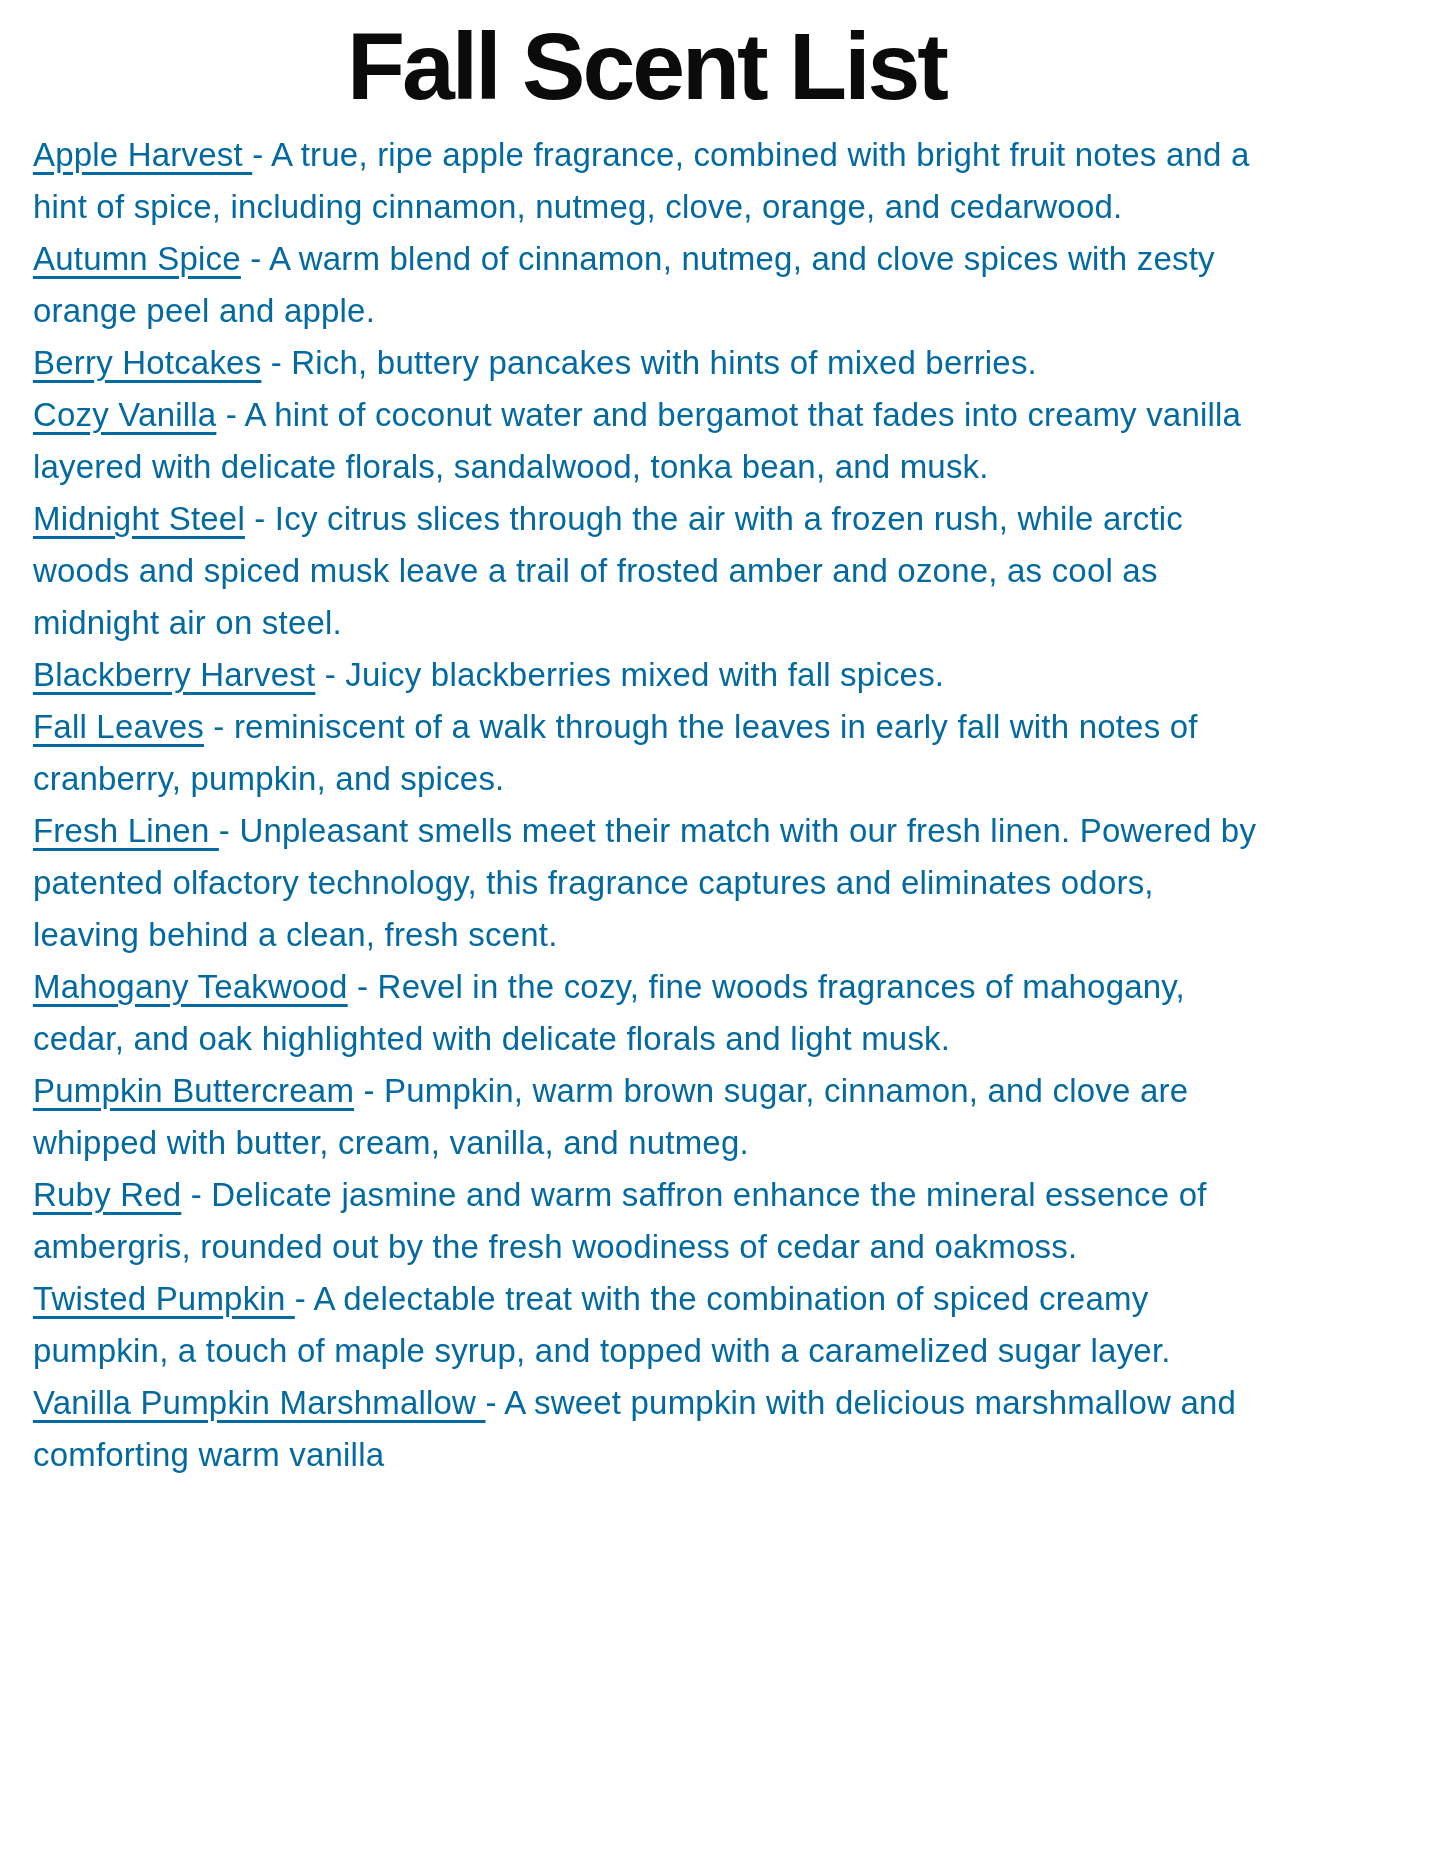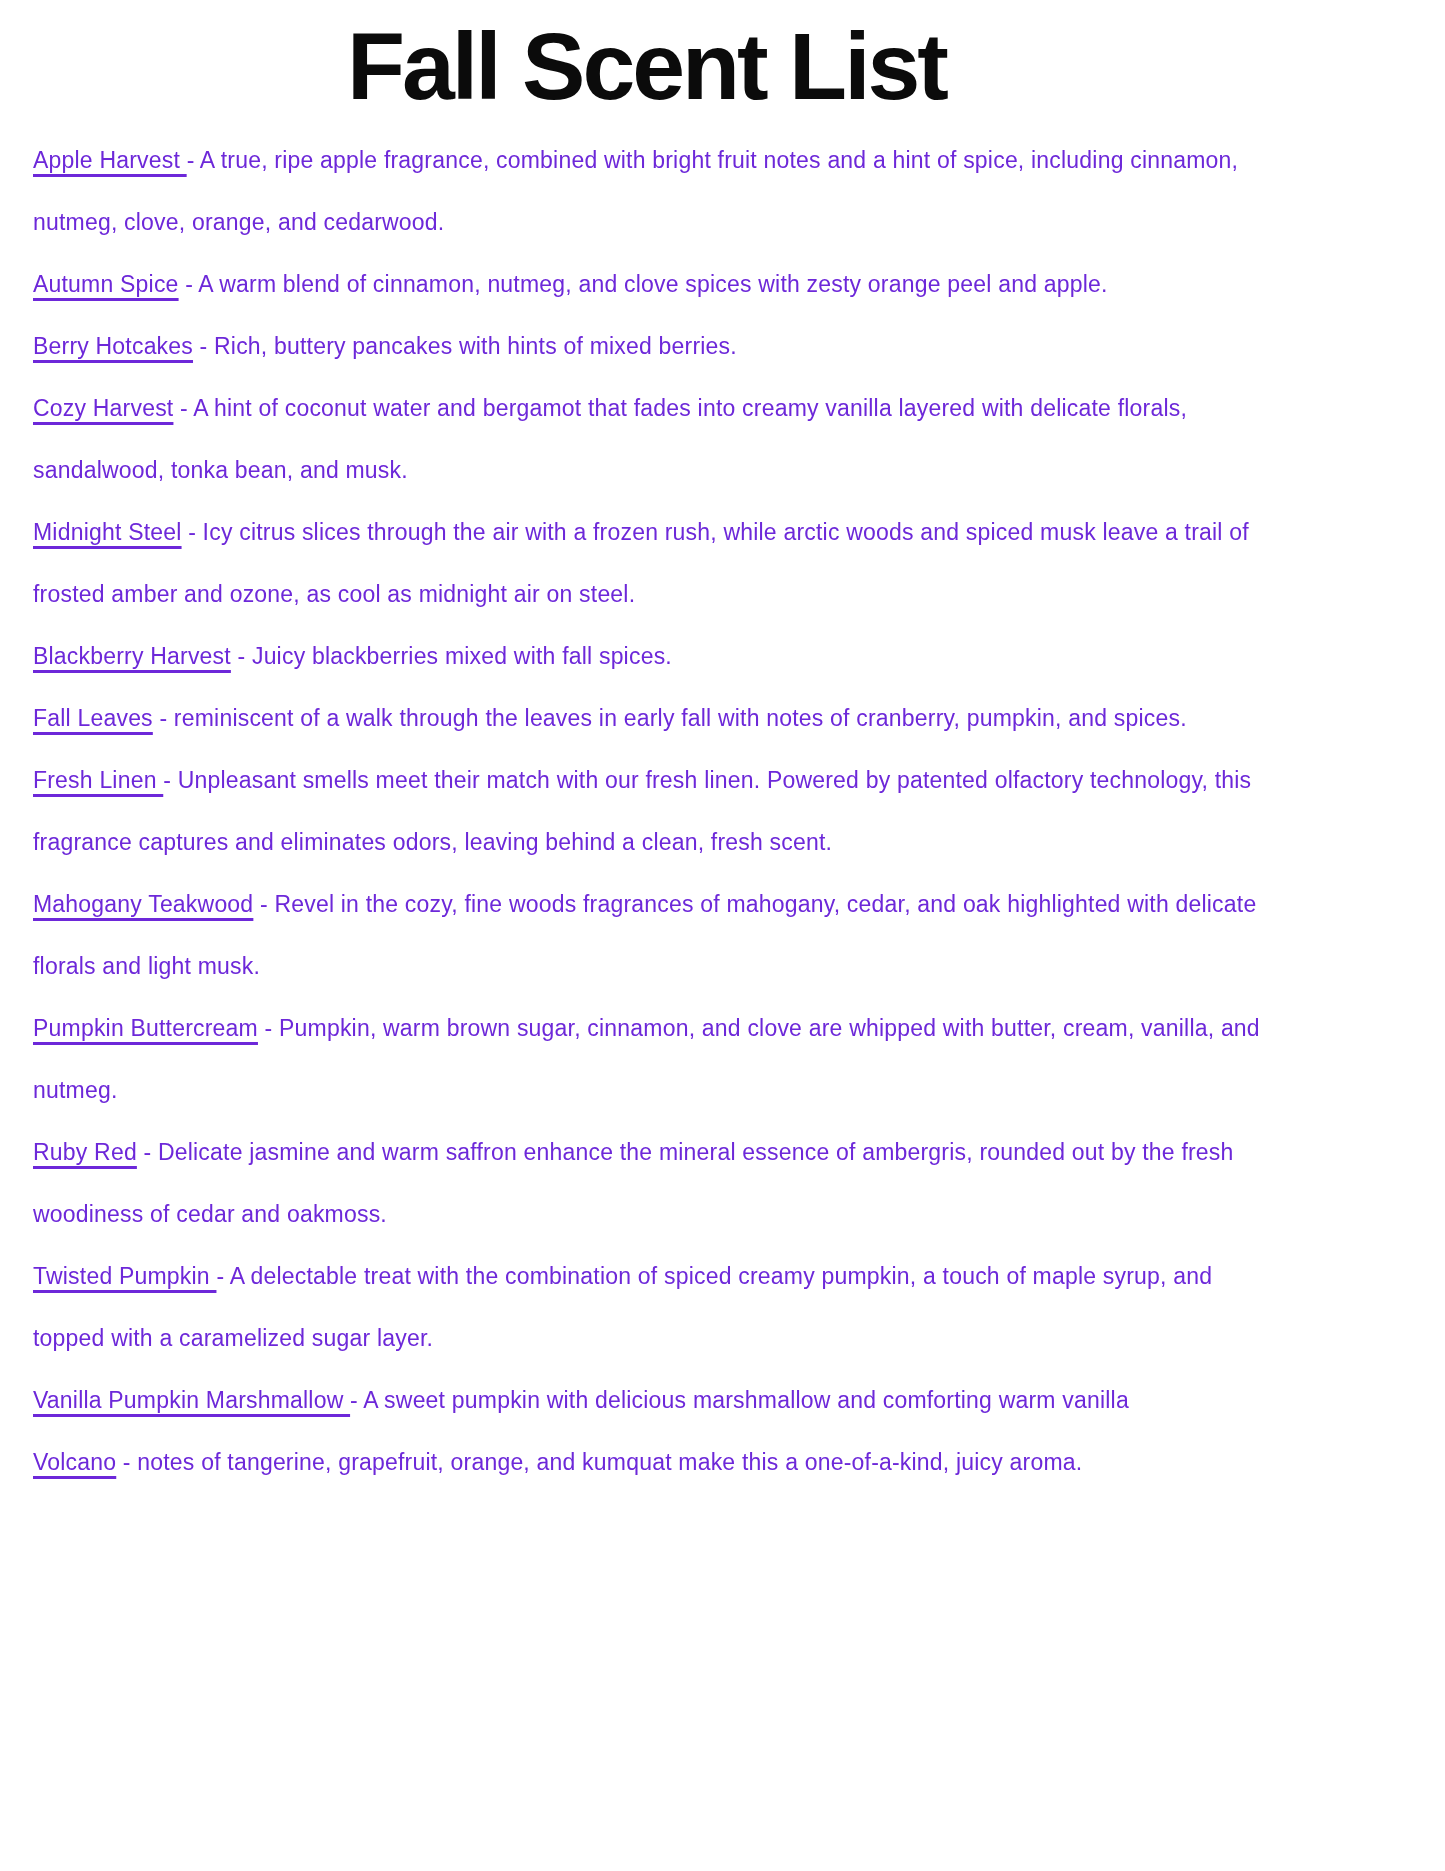--- a/index.html
+++ b/index.html
@@ -23,24 +23,24 @@
   .page-title {
     text-align: center;
     font-size: 95px;
     line-height: 1.1;
     font-weight: bold;
     letter-spacing: -3px;
     margin: 0 0 10px 0;
     color: #0b0b0b;
   }
   .scent-list {
-    font-size: 23px;
-    line-height: 62px;
+    font-size: 33px;
+    line-height: 52px;
     letter-spacing: 0.2px;
-    color: #6d28d9;
+    color: #0369a1;
   }
   .scent-entry {
     margin: 0;
   }
   .scent-name {
     text-decoration: underline;
     text-decoration-thickness: 2.5px;
     text-underline-offset: 6px;
     white-space: pre-wrap;
   }
@@ -51,25 +51,24 @@
 </head>
 <body>
 
 <div class="page">
   <h1 class="page-title">Fall Scent List</h1>
 
   <div class="scent-list">
     <p class="scent-entry"><span class="scent-name">Apple Harvest </span><span class="scent-description">- A true, ripe apple fragrance, combined with bright fruit notes and a hint of spice, including cinnamon, nutmeg, clove, orange, and cedarwood.</span></p>
     <p class="scent-entry"><span class="scent-name">Autumn Spice</span><span class="scent-description"> - A warm blend of cinnamon, nutmeg, and clove spices with zesty orange peel and apple.</span></p>
     <p class="scent-entry"><span class="scent-name">Berry Hotcakes</span><span class="scent-description"> - Rich, buttery pancakes with hints of mixed berries.</span></p>
-    <p class="scent-entry"><span class="scent-name">Cozy Harvest</span><span class="scent-description"> - A hint of coconut water and bergamot that fades into creamy vanilla layered with delicate florals, sandalwood, tonka bean, and musk.</span></p>
+    <p class="scent-entry"><span class="scent-name">Cozy Vanilla</span><span class="scent-description"> - A hint of coconut water and bergamot that fades into creamy vanilla layered with delicate florals, sandalwood, tonka bean, and musk.</span></p>
     <p class="scent-entry"><span class="scent-name">Midnight Steel</span><span class="scent-description"> - Icy citrus slices through the air with a frozen rush, while arctic woods and spiced musk leave a trail of frosted amber and ozone, as cool as midnight air on steel.</span></p>
     <p class="scent-entry"><span class="scent-name">Blackberry Harvest</span><span class="scent-description"> - Juicy blackberries mixed with fall spices.</span></p>
     <p class="scent-entry"><span class="scent-name">Fall Leaves</span><span class="scent-description"> - reminiscent of a walk through the leaves in early fall with notes of cranberry, pumpkin, and spices.</span></p>
     <p class="scent-entry"><span class="scent-name">Fresh Linen </span><span class="scent-description">- Unpleasant smells meet their match with our fresh linen. Powered by patented olfactory technology, this fragrance captures and eliminates odors, leaving behind a clean, fresh scent.</span></p>
     <p class="scent-entry"><span class="scent-name">Mahogany Teakwood</span><span class="scent-description"> - Revel in the cozy, fine woods fragrances of mahogany, cedar, and oak highlighted with delicate florals and light musk.</span></p>
     <p class="scent-entry"><span class="scent-name">Pumpkin Buttercream</span><span class="scent-description"> - Pumpkin, warm brown sugar, cinnamon, and clove are whipped with butter, cream, vanilla, and nutmeg.</span></p>
     <p class="scent-entry"><span class="scent-name">Ruby Red</span><span class="scent-description"> - Delicate jasmine and warm saffron enhance the mineral essence of ambergris, rounded out by the fresh woodiness of cedar and oakmoss.</span></p>
     <p class="scent-entry"><span class="scent-name">Twisted Pumpkin </span><span class="scent-description">- A delectable treat with the combination of spiced creamy pumpkin, a touch of maple syrup, and topped with a caramelized sugar layer.</span></p>
     <p class="scent-entry"><span class="scent-name">Vanilla Pumpkin Marshmallow </span><span class="scent-description">- A sweet pumpkin with delicious marshmallow and comforting warm vanilla</span></p>
-    <p class="scent-entry"><span class="scent-name">Volcano</span><span class="scent-description"> - notes of tangerine, grapefruit, orange, and kumquat make this a one-of-a-kind, juicy aroma.</span></p>
   </div>
 </div>
 
 </body></html>

